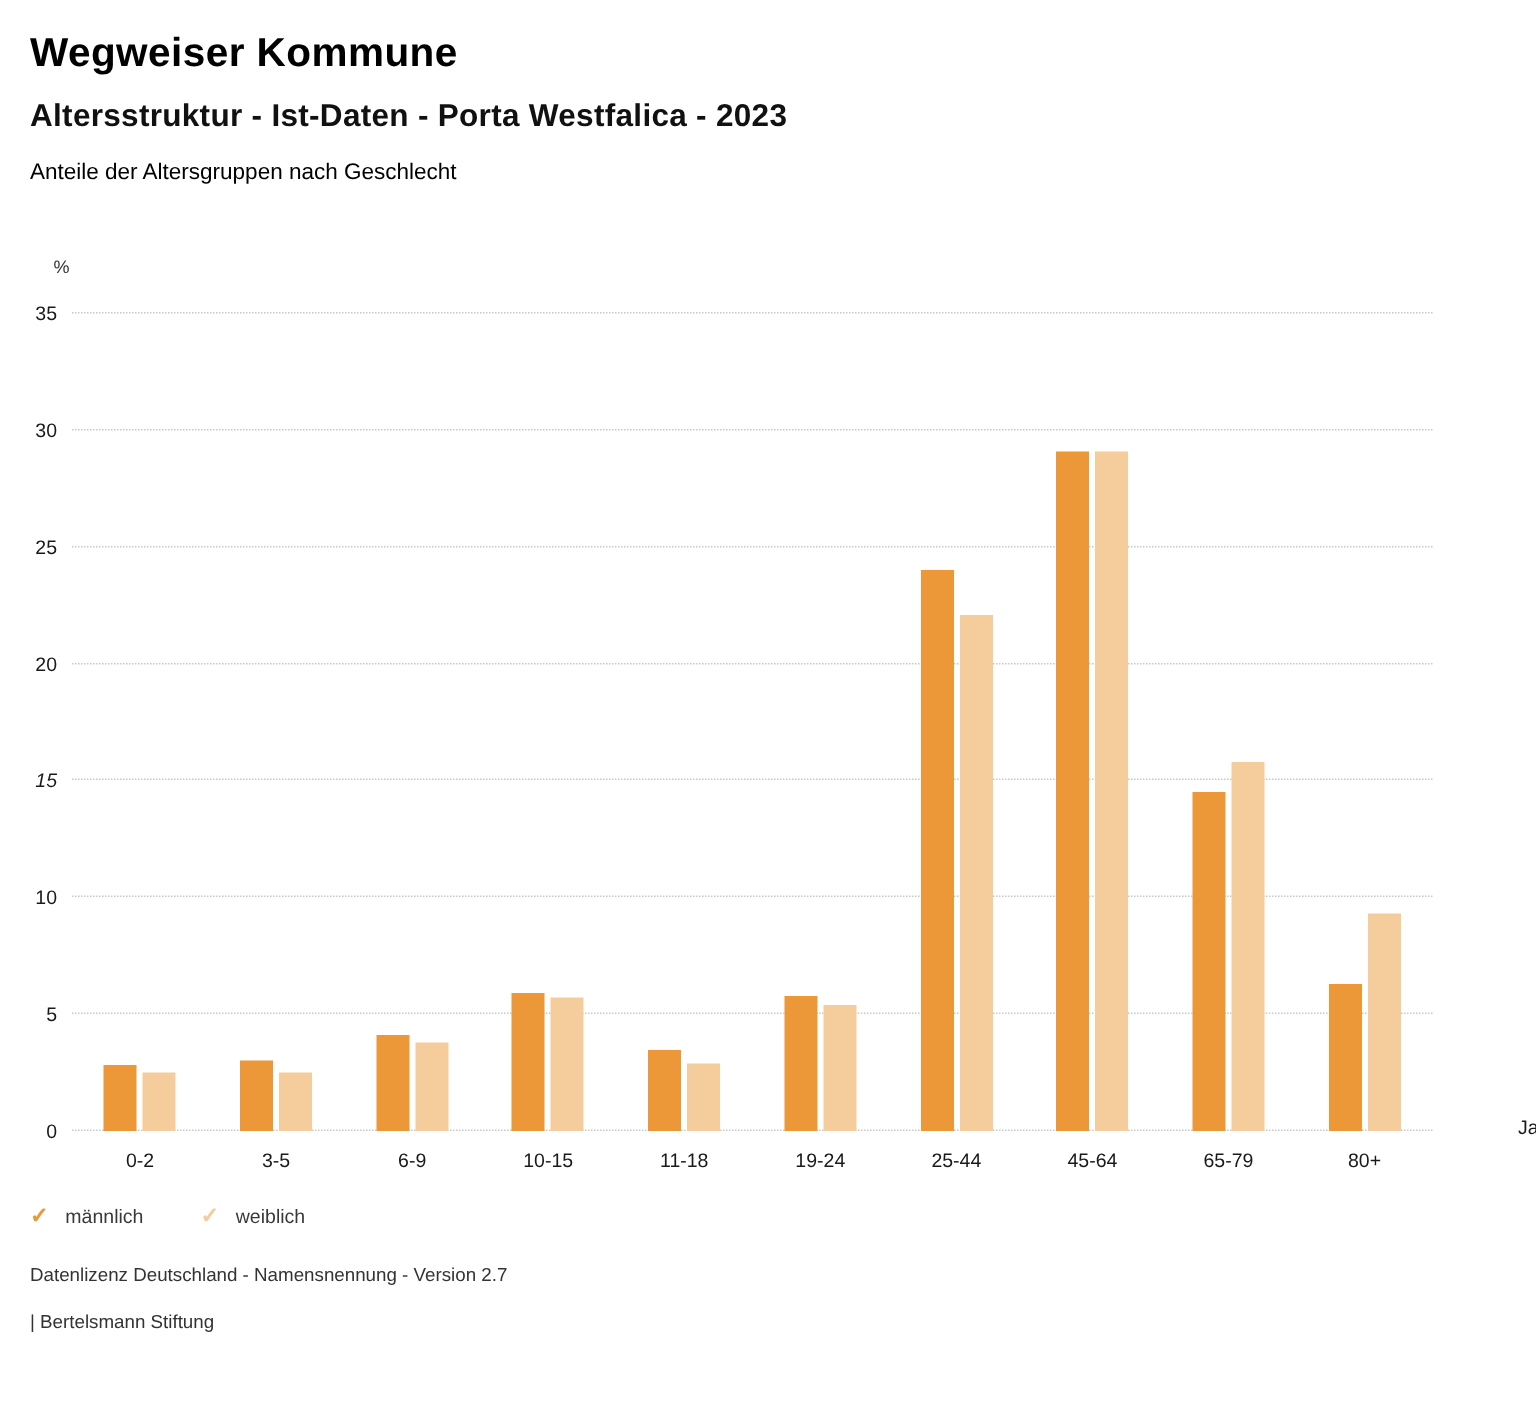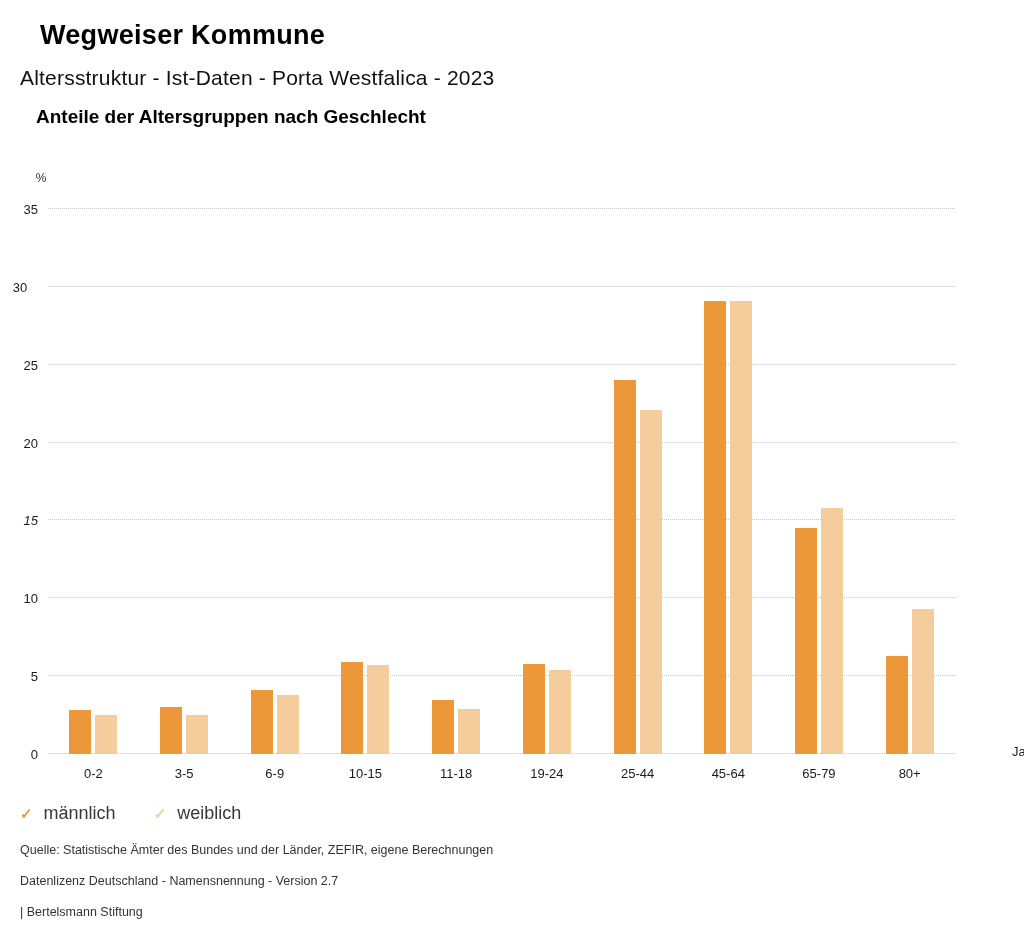--- a/index.html
+++ b/index.html
@@ -1,39 +1,39 @@
 <!DOCTYPE html>
 <html><head>
 <meta charset="utf-8">
 <style>
   html,body{margin:0;padding:0;background:#ffffff;}
   body{font-family:"Liberation Sans", sans-serif;}
   .page{position:relative;width:1024px;height:946px;background:#ffffff;overflow:hidden;}
 
-  .title{position:absolute;left:20px;top:20px;font-size:27px;font-weight:600;color:#000;letter-spacing:.3px;margin-left:20px;}
-  .subtitle{position:absolute;left:20px;top:66px;font-size:21px;font-weight:400;color:#111;letter-spacing:.2px;}
-  .desc{position:absolute;left:20px;top:106px;font-size:19px;font-weight:700;color:#000;margin-left:16px;}
+  .title{position:absolute;left:20px;top:20px;font-size:27px;font-weight:600;color:#000;letter-spacing:.3px;}
+  .subtitle{position:absolute;left:20px;top:66px;font-size:21px;font-weight:700;color:#111;letter-spacing:.2px;}
+  .desc{position:absolute;left:20px;top:106px;font-size:15px;font-weight:400;color:#000;}
 
   .unit-y{position:absolute;left:28px;top:171px;width:26px;text-align:center;font-size:12px;color:#333;}
   .unit-x{position:absolute;left:1012px;top:744px;font-size:13px;color:#1a1a1a;text-align:right;}
 
   .plot{position:absolute;left:48px;top:209px;width:907px;height:545px;}
   .gridline{position:absolute;left:0;right:0;height:0;border-top:1px dotted #c8c8c8;}
   .ytick{position:absolute;left:-46px;width:36px;text-align:right;font-size:13px;color:#1a1a1a;line-height:1;transform:translateY(50%);}
   .groups{position:absolute;left:0;right:0;top:0;bottom:0;display:flex;}
   .group{flex:1 1 0;display:flex;align-items:flex-end;justify-content:center;gap:4px;}
   .bar{width:22px;}
 
   .xrow{position:absolute;left:48px;top:766px;width:907px;display:flex;}
   .xtick{flex:1 1 0;text-align:center;font-size:13px;color:#1a1a1a;}
 
   .legend{position:absolute;left:20px;top:803px;display:flex;align-items:center;}
   .legend-item{display:flex;align-items:center;margin-right:38px;cursor:pointer;}
   .legend-check{font-size:15px;font-weight:700;margin-right:11px;line-height:1;}
-  .legend-label{font-size:18px;color:#383838;}
+  .legend-label{font-size:13px;color:#383838;}
 
   .footer{position:absolute;left:20px;top:843px;}
   .footer p{margin:0 0 17px 0;font-size:12.5px;line-height:14px;color:#333;}
 </style>
 </head>
 <body>
 
 <div class="page">
 
   <div class="title">Wegweiser Kommune</div>
@@ -49,21 +49,21 @@
       <div class="ytick" style="bottom: 14.2857%;">5</div>
       <div class="gridline" style="bottom: 28.5714%; border-top-color: rgb(200, 200, 200);"></div>
       <div class="ytick" style="bottom: 28.5714%;">10</div>
       <div class="gridline" style="bottom: 42.8571%; border-top-color: rgb(200, 200, 200);"></div>
       <div class="ytick" style="bottom: 42.8571%; font-style: italic;">15</div>
       <div class="gridline" style="bottom: 57.1429%; border-top-color: rgb(200, 200, 200);"></div>
       <div class="ytick" style="bottom: 57.1429%;">20</div>
       <div class="gridline" style="bottom: 71.4286%; border-top-color: rgb(200, 200, 200);"></div>
       <div class="ytick" style="bottom: 71.4286%;">25</div>
       <div class="gridline" style="bottom: 85.7143%; border-top-color: rgb(200, 200, 200);"></div>
-      <div class="ytick" style="bottom: 85.7143%; text-align: center;">30</div>
+      <div class="ytick" style="bottom: 85.7143%;">30</div>
       <div class="gridline" style="bottom: 100%; border-top-color: rgb(200, 200, 200);"></div>
       <div class="ytick" style="bottom: 100%;">35</div>
       <div class="groups">
         <div class="group">
           <div class="bar" style="height: 8%; background: rgb(236, 152, 56);"></div>
           <div class="bar" style="height: 7.14286%; background: rgb(245, 204, 155);"></div>
         </div>
         <div class="group">
           <div class="bar" style="height: 8.57143%; background: rgb(236, 152, 56);"></div>
           <div class="bar" style="height: 7.14286%; background: rgb(245, 204, 155);"></div>
@@ -122,18 +122,17 @@
         <span class="legend-check" style="color: rgb(236, 152, 56);">✓</span>
         <span class="legend-label">männlich</span>
       </div>
       <div class="legend-item">
         <span class="legend-check" style="color: rgb(245, 204, 155);">✓</span>
         <span class="legend-label">weiblich</span>
       </div>
     </div>
 
   <div class="footer">
-    <p>Quelle: Statistische Ämter des Bundes und der Länder, ZEFIR, eigene Berechnungen</p>
     <p>Datenlizenz Deutschland - Namensnennung - Version 2.7</p>
     <p>| Bertelsmann Stiftung</p>
   </div>
 
 </div>
 
 </body></html>

